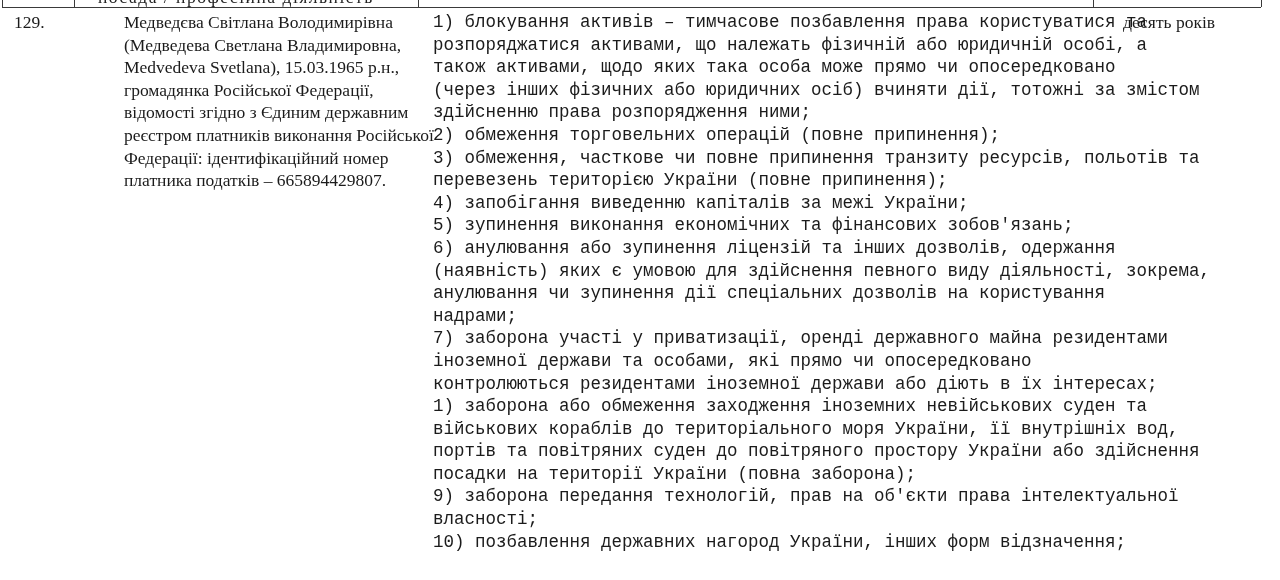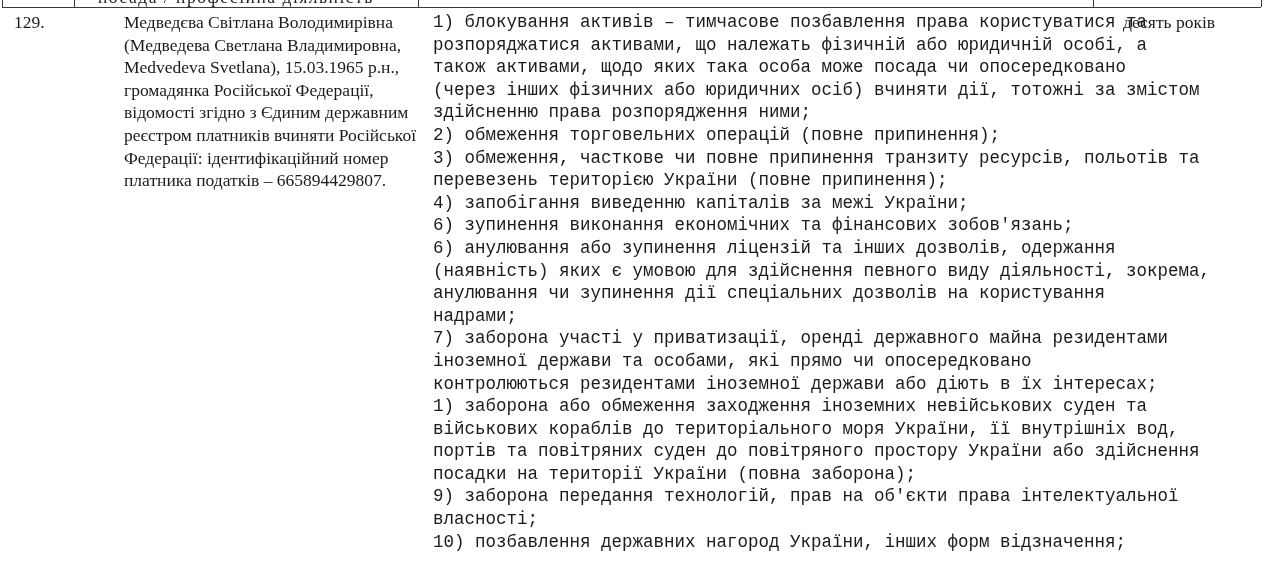--- a/index.html
+++ b/index.html
@@ -91,36 +91,36 @@
     <div class="cell cell-number">
       <div class="line">129.</div>
     </div>
 
     <div class="cell cell-identity">
         <div class="line">Медведєва Світлана Володимирівна</div>
         <div class="line">(Медведева Светлана Владимировна,</div>
         <div class="line">Medvedeva Svetlana), 15.03.1965 р.н.,</div>
         <div class="line">громадянка Російської Федерації,</div>
         <div class="line">відомості згідно з Єдиним державним</div>
-        <div class="line">реєстром платників вчиняти Російської</div>
+        <div class="line">реєстром платників виконання Російської</div>
         <div class="line">Федерації: ідентифікаційний номер</div>
         <div class="line">платника податків – 665894429807.</div>
       </div>
 
     <div class="cell cell-sanctions">
         <div class="line">1) блокування активів – тимчасове позбавлення права користуватися та</div>
         <div class="line">розпоряджатися активами, що належать фізичній або юридичній особі, а</div>
-        <div class="line">також активами, щодо яких така особа може посада чи опосередковано</div>
+        <div class="line">також активами, щодо яких така особа може прямо чи опосередковано</div>
         <div class="line">(через інших фізичних або юридичних осіб) вчиняти дії, тотожні за змістом</div>
         <div class="line">здійсненню права розпорядження ними;</div>
         <div class="line">2) обмеження торговельних операцій (повне припинення);</div>
         <div class="line">3) обмеження, часткове чи повне припинення транзиту ресурсів, польотів та</div>
         <div class="line">перевезень територією України (повне припинення);</div>
         <div class="line">4) запобігання виведенню капіталів за межі України;</div>
-        <div class="line">6) зупинення виконання економічних та фінансових зобов'язань;</div>
+        <div class="line">5) зупинення виконання економічних та фінансових зобов'язань;</div>
         <div class="line">6) анулювання або зупинення ліцензій та інших дозволів, одержання</div>
         <div class="line">(наявність) яких є умовою для здійснення певного виду діяльності, зокрема,</div>
         <div class="line">анулювання чи зупинення дії спеціальних дозволів на користування</div>
         <div class="line">надрами;</div>
         <div class="line">7) заборона участі у приватизації, оренді державного майна резидентами</div>
         <div class="line">іноземної держави та особами, які прямо чи опосередковано</div>
         <div class="line">контролюються резидентами іноземної держави або діють в їх інтересах;</div>
         <div class="line">1) заборона або обмеження заходження іноземних невійськових суден та</div>
         <div class="line">військових кораблів до територіального моря України, її внутрішніх вод,</div>
         <div class="line">портів та повітряних суден до повітряного простору України або здійснення</div>

